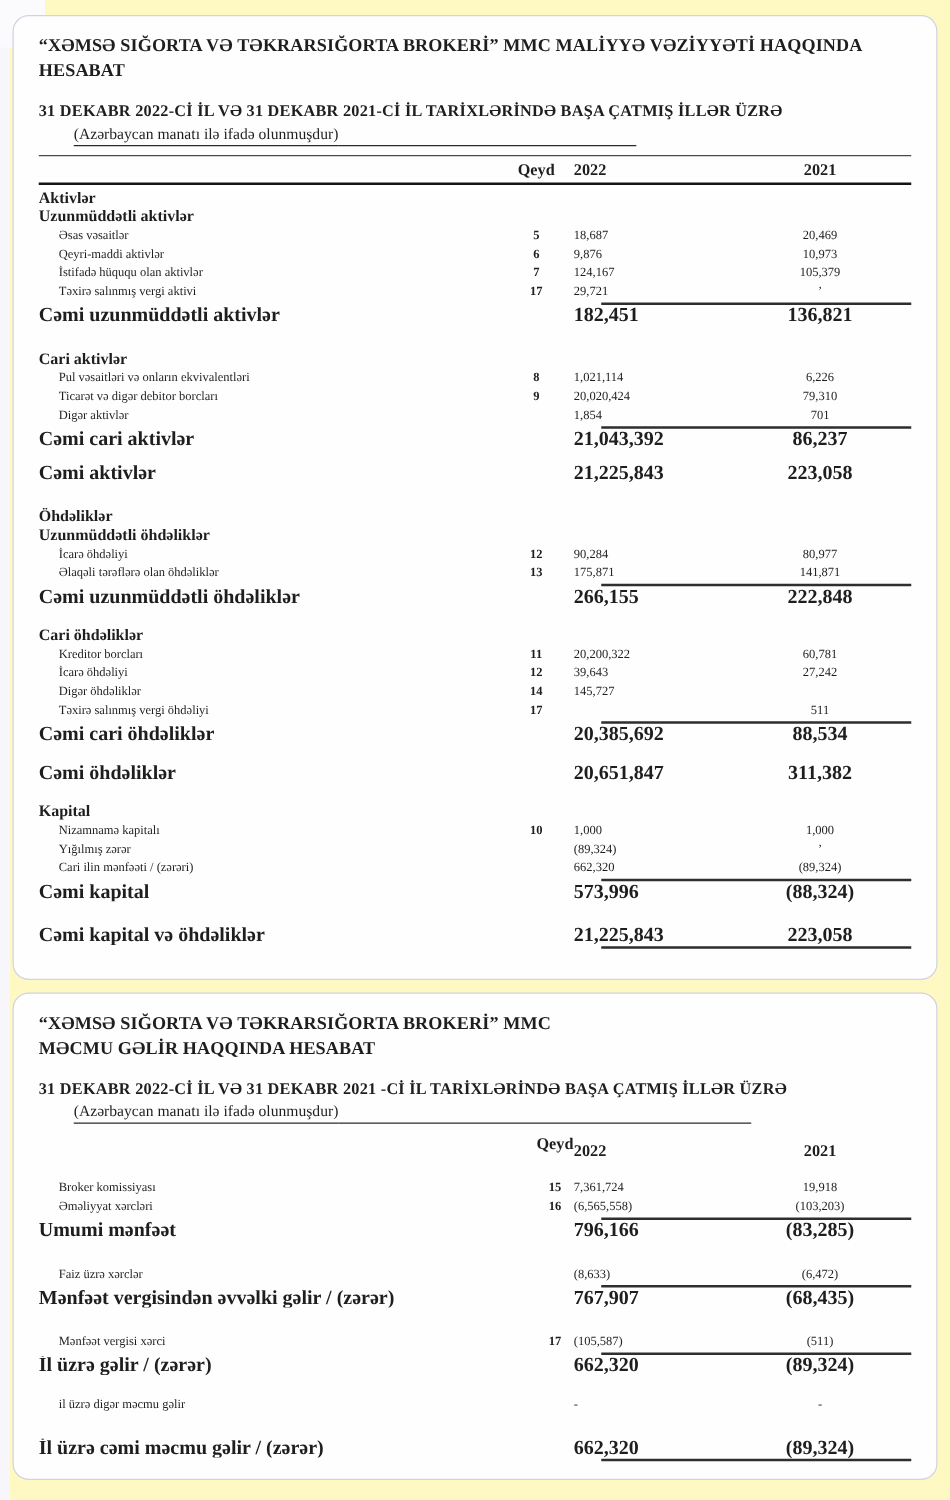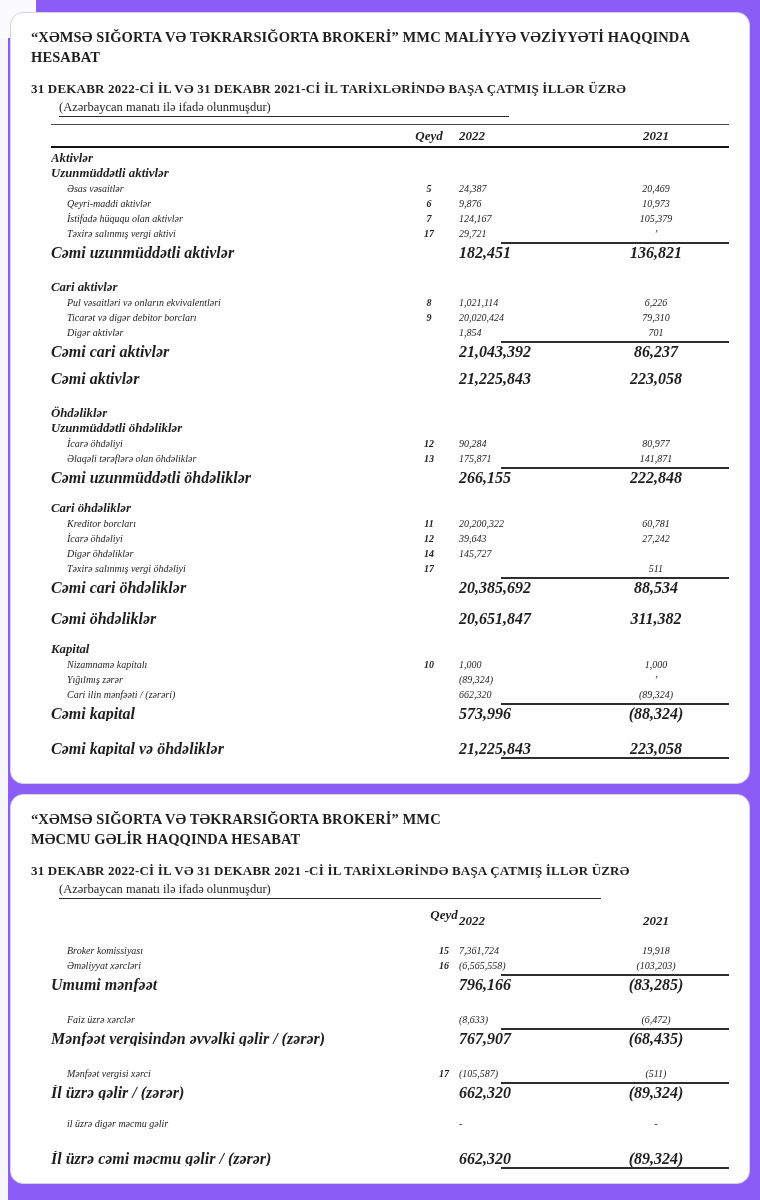--- a/index.html
+++ b/index.html
@@ -1,31 +1,31 @@
 <!DOCTYPE html>
 <html><head>
 <meta charset="utf-8">
 <style>
   html,body{margin:0;padding:0;}
-  .page{position:relative;width:760px;height:1200px;background:#8b5cf6;overflow:hidden;
+  .page{position:relative;width:760px;height:1200px;background:#fef9c3;overflow:hidden;
         font-family:"Liberation Serif", serif;color:#1e1e1e;}
   .edge-strip{position:absolute;left:0;top:0;width:8px;height:1200px;background:#f6f6fb;}
   .edge-corner{position:absolute;left:0;top:0;width:36px;height:38px;background:#fbfbfe;}
   .card{position:absolute;left:10px;width:740px;background:#fefefe;border:1px solid #d2d2e3;
         border-radius:13px;box-sizing:border-box;padding:14px 20px 0 20px;overflow:hidden;}
   #card1{top:12px;height:772px;}
   #card2{top:794px;height:390px;}
   .title{font-weight:bold;font-size:14.5px;line-height:20px;letter-spacing:0.1px;}
   .subtitle{font-weight:bold;font-size:13px;line-height:18px;margin-top:13px;letter-spacing:0.2px;}
   .note-line{display:flex;height:17px;margin-top:2px;font-size:12.5px;align-items:stretch;}
   .note-text{border-bottom:1px solid #2a2a2a;margin-left:28px;}
   .note-ext{border-bottom:1px solid #2a2a2a;}
   #card1 .note-ext{width:238px;}
   #card2 .note-ext{width:330px;}
-  .fin-table{margin-left:20px;font-style:italic;}
+  .fin-table{margin-left:0;}
   .toprule{height:1px;background:#4a4a4a;margin-top:7px;}
   .hdr{display:flex;height:21px;line-height:21px;font-weight:bold;font-size:13px;}
   .t2 .hdr{height:26px;line-height:20px;margin-top:6px;}
   .yr-off{position:relative;top:6px;}
   .thickrule{height:2px;background:#141414;margin-bottom:3px;}
   .row{display:flex;height:15px;line-height:15px;font-size:10px;white-space:nowrap;}
   .row.section{font-size:12.8px;}
   .row.section .c-label{font-weight:bold;}
   .row.total{font-weight:bold;font-size:16px;}
   .row.item .c-label{padding-left:16px;}
@@ -73,21 +73,21 @@
           </div>
           <div class="row section">
             <div class="c-label">Uzunmüddətli aktivlər</div>
             <div class="c-qeyd"></div>
             <div class="c-v1"></div>
             <div class="c-v2"></div>
           </div>
           <div class="row item">
             <div class="c-label">Əsas vəsaitlər</div>
             <div class="c-qeyd">5</div>
-            <div class="c-v1">24,387</div>
+            <div class="c-v1">18,687</div>
             <div class="c-v2">20,469</div>
           </div>
           <div class="row item">
             <div class="c-label">Qeyri-maddi aktivlər</div>
             <div class="c-qeyd">6</div>
             <div class="c-v1">9,876</div>
             <div class="c-v2">10,973</div>
           </div>
           <div class="row item">
             <div class="c-label">İstifadə hüququ olan aktivlər</div>

